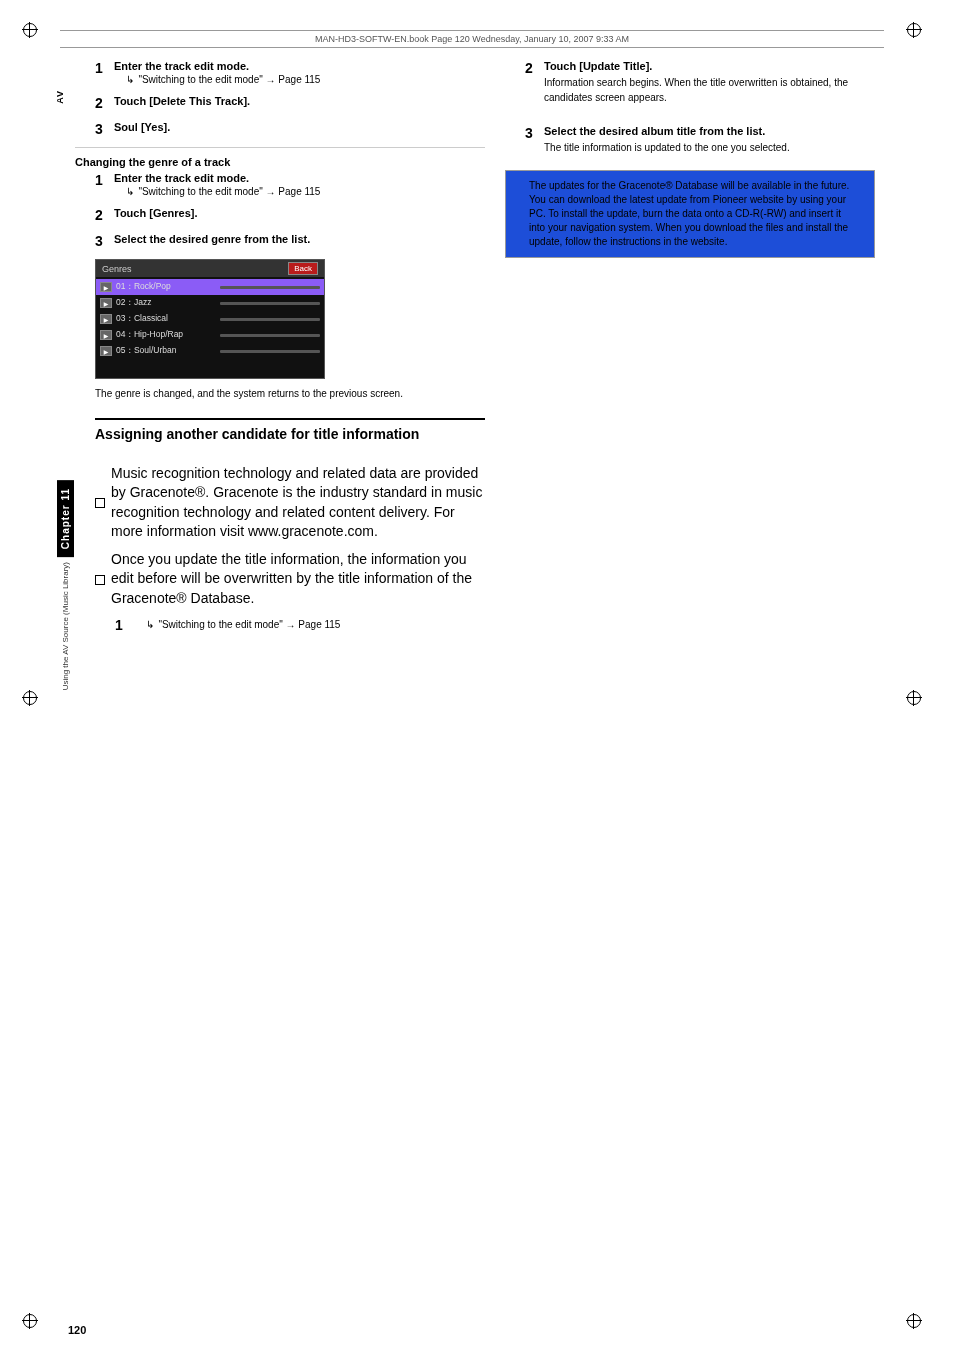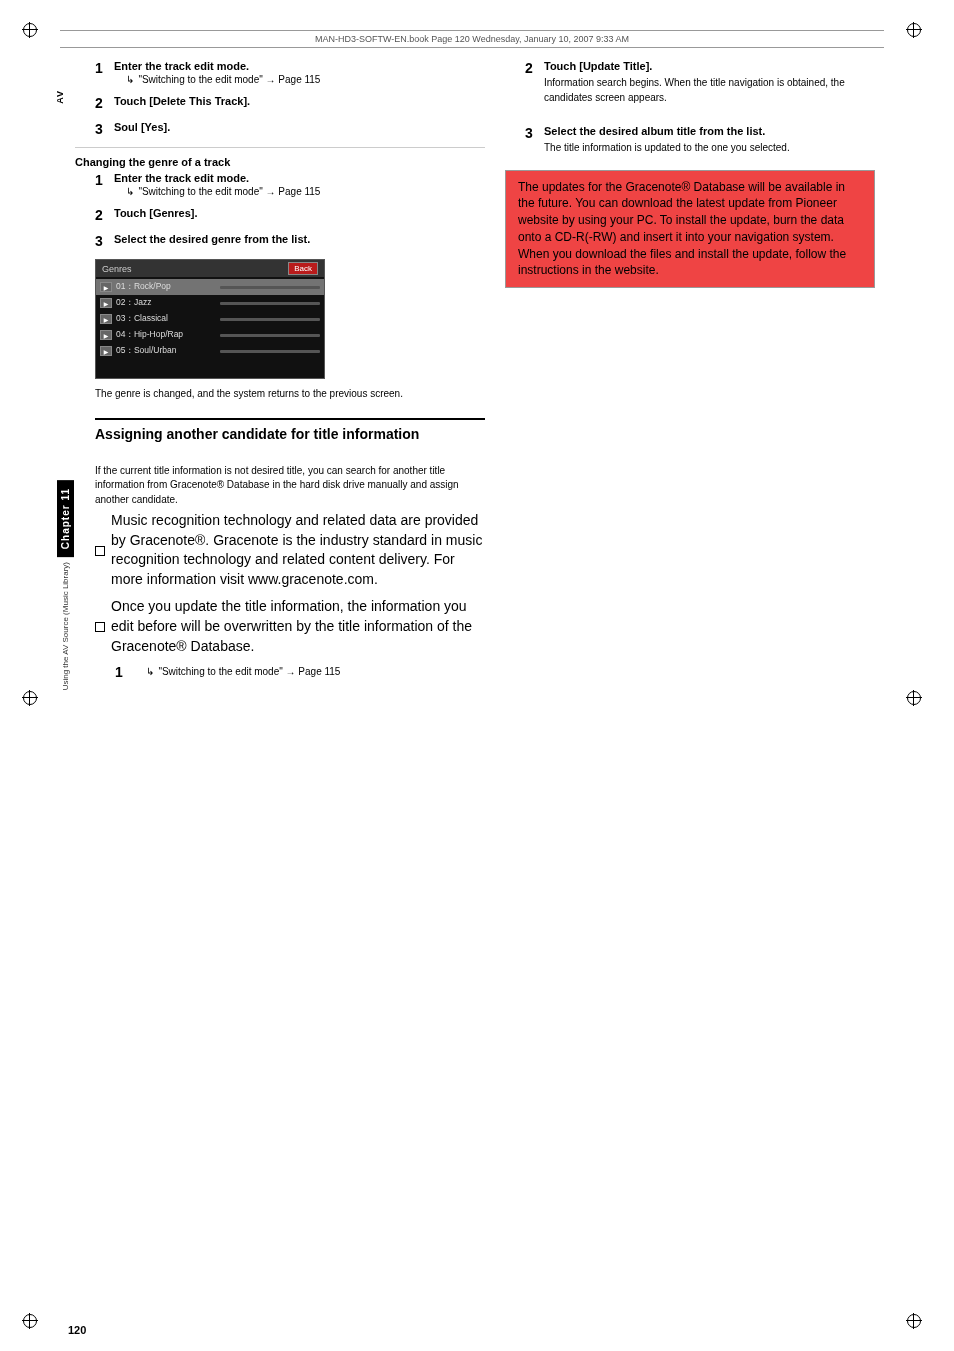--- a/index.html
+++ b/index.html
@@ -183,21 +183,21 @@
     .genre-item {
       display: flex;
       align-items: center;
       padding: 2px 4px;
       color: #ddd;
       font-size: 8.5px;
       gap: 4px;
     }
 
     .genre-item.selected {
-      background: #737373;
+      background: #8b5cf6;
     }
 
     .genre-icon {
       width: 12px;
       height: 10px;
       background: #666;
       border: 1px solid #888;
       flex-shrink: 0;
       position: relative;
       display: flex;
@@ -254,25 +254,25 @@
       width: 10px;
       height: 10px;
       border: 1px solid #000;
       flex-shrink: 0;
       margin-top: 1px;
     }
 
     
     .info-box {
       border: 1px solid #999;
-      padding: 8px 12px;
-      font-size: 12px;
+      padding: 8px 23px;
+      font-size: 10px;
       line-height: 1.4;
       margin-top: 8px;
-      background: #ef4444;
+      background: #1d4ed8;
     }
 
     
     .page-number {
       position: absolute;
       bottom: 15px;
       left: 68px;
       font-size: 11px;
       font-weight: bold;
     }
@@ -453,21 +453,20 @@
       <div style="position:absolute; left:-18px; top:420px; display:flex; flex-direction:column; align-items:center;">
         <div class="chapter-tab">Chapter 11</div>
         <div class="vertical-label">Using the AV Source (Music Library)</div>
       </div>
 
       <div style="margin-top: 16px; padding-left:20px;">
         <div class="main-title">
           <span>Assigning another candidate for title information</span>
         </div>
 
-        <div class="body-text">If the current title information is not desired title, you can search for another title information from Gracenote® Database in the hard disk drive manually and assign another candidate.</div>
 
         <div class="bullet-item">
           <div class="bullet-box"></div>
           <div>Music recognition technology and related data are provided by Gracenote®. Gracenote is the industry standard in music recognition technology and related content delivery. For more information visit www.gracenote.com.</div>
         </div>
 
         <div class="bullet-item">
           <div class="bullet-box"></div>
           <div>Once you update the title information, the information you edit before will be overwritten by the title information of the Gracenote® Database.</div>
         </div>
@@ -487,21 +486,21 @@
       </div>
     </div>
 
     <div class="right-col">
 
       <div class="step-block">
         <div class="step-row">
           <span class="step-number-bold">2</span>
           <div class="step-content">
             <div class="step-title">Touch [Update Title].</div>
-            <div class="body-text" style="margin-top:4px;">Information search begins. When the title navigation is obtained, the candidates screen appears.</div>
+            <div class="body-text" style="margin-top:4px;">Information search begins. When the title overwritten is obtained, the candidates screen appears.</div>
           </div>
         </div>
       </div>
 
       <div class="step-block" style="margin-top:16px;">
         <div class="step-row">
           <span class="step-number-bold">3</span>
           <div class="step-content">
             <div class="step-title">Select the desired album title from the list.</div>
             <div class="body-text" style="margin-top:4px;">The title information is updated to the one you selected.</div>

